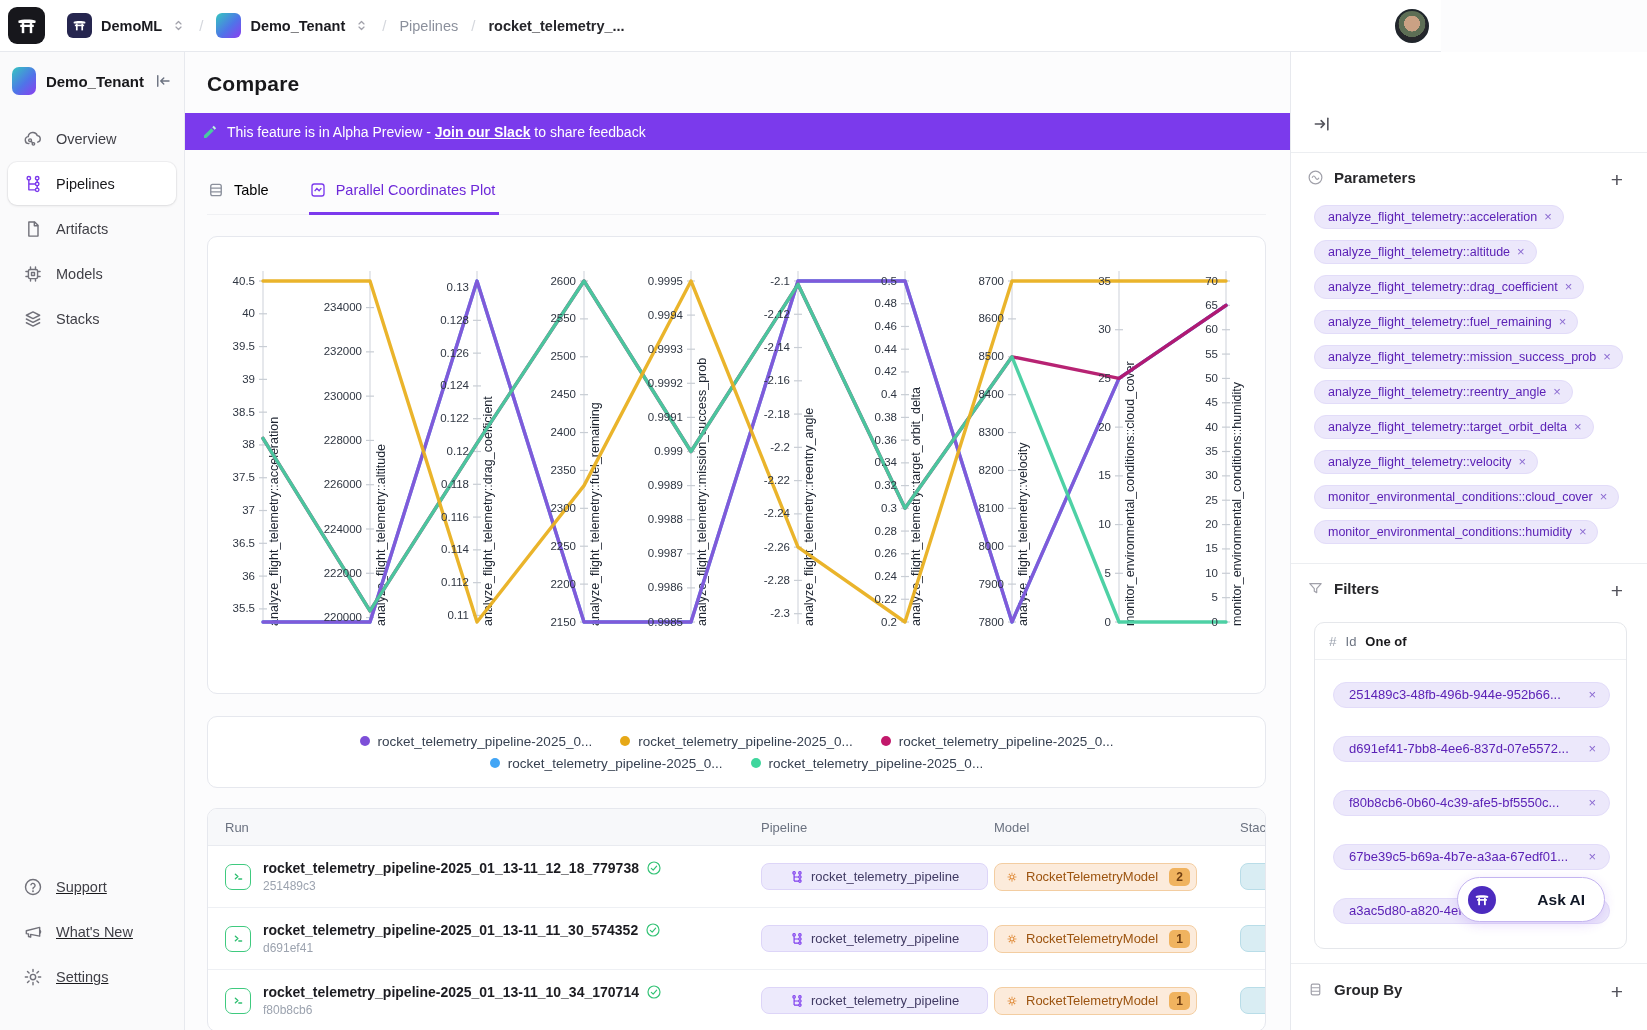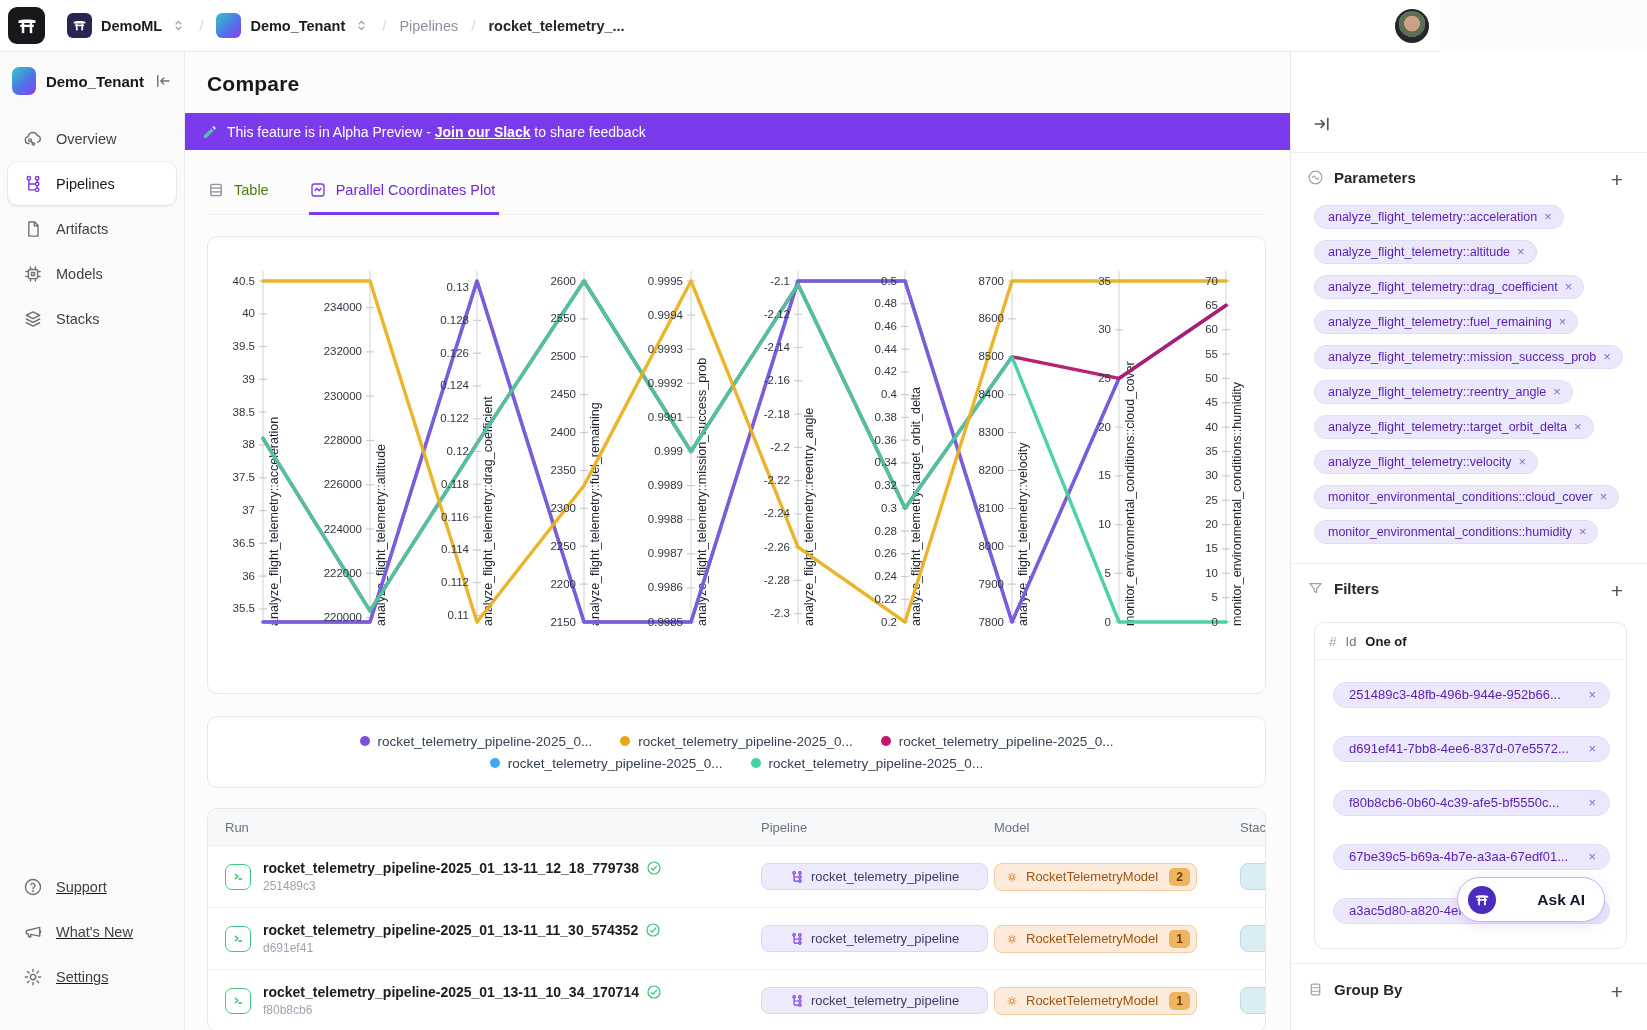--- a/index.html
+++ b/index.html
@@ -48,21 +48,21 @@
 
   
   .main { position:absolute; left:185px; top:52px; width:1105px; height:978px; background:#fcfcfd; }
   .page-title { font-size:21px; font-weight:700; padding:20px 0 0 22px; letter-spacing:.2px; }
   .banner { margin-top:17px; height:37px; display:flex; align-items:center; padding-left:17px;
     color:#fff; font-size:14px; gap:9px; }
   .banner a { color:#fff; font-weight:600; text-decoration:underline; cursor:pointer; }
   .banner svg { width:16px; height:16px; }
   .tabs { margin:29px 0 0 22px; display:flex; gap:36px; border-bottom:1px solid #f0f1f4; width:1059px; }
   .tab { display:flex; align-items:center; gap:9px; font-size:14.5px; padding:2px 4px 13px 0;
-    color:#4d7c0f; cursor:pointer; border-bottom:3px solid transparent; margin-bottom:-1px; }
+    color:#000000; cursor:pointer; border-bottom:3px solid transparent; margin-bottom:-1px; }
   .tab svg { width:18px; height:18px; }
   .tab.active { color:#6d28d9; font-weight:500; border-bottom-color:#7c3aed; }
   .card { background:#fff; border:1px solid #e6e8ee; border-radius:10px; margin-left:22px; width:1059px; }
   .plot-card { margin-top:21px; height:458px; position:relative; }
   .legend-card { margin-top:22px; height:72px; display:flex; flex-direction:column;
     justify-content:center; align-items:center; gap:7px; }
   .legend-row { display:flex; gap:28px; }
   .legend-item { display:flex; align-items:center; gap:8px; font-size:13.5px; color:#374151; }
   .legend-dot { width:10px; height:10px; border-radius:50%; }
 

